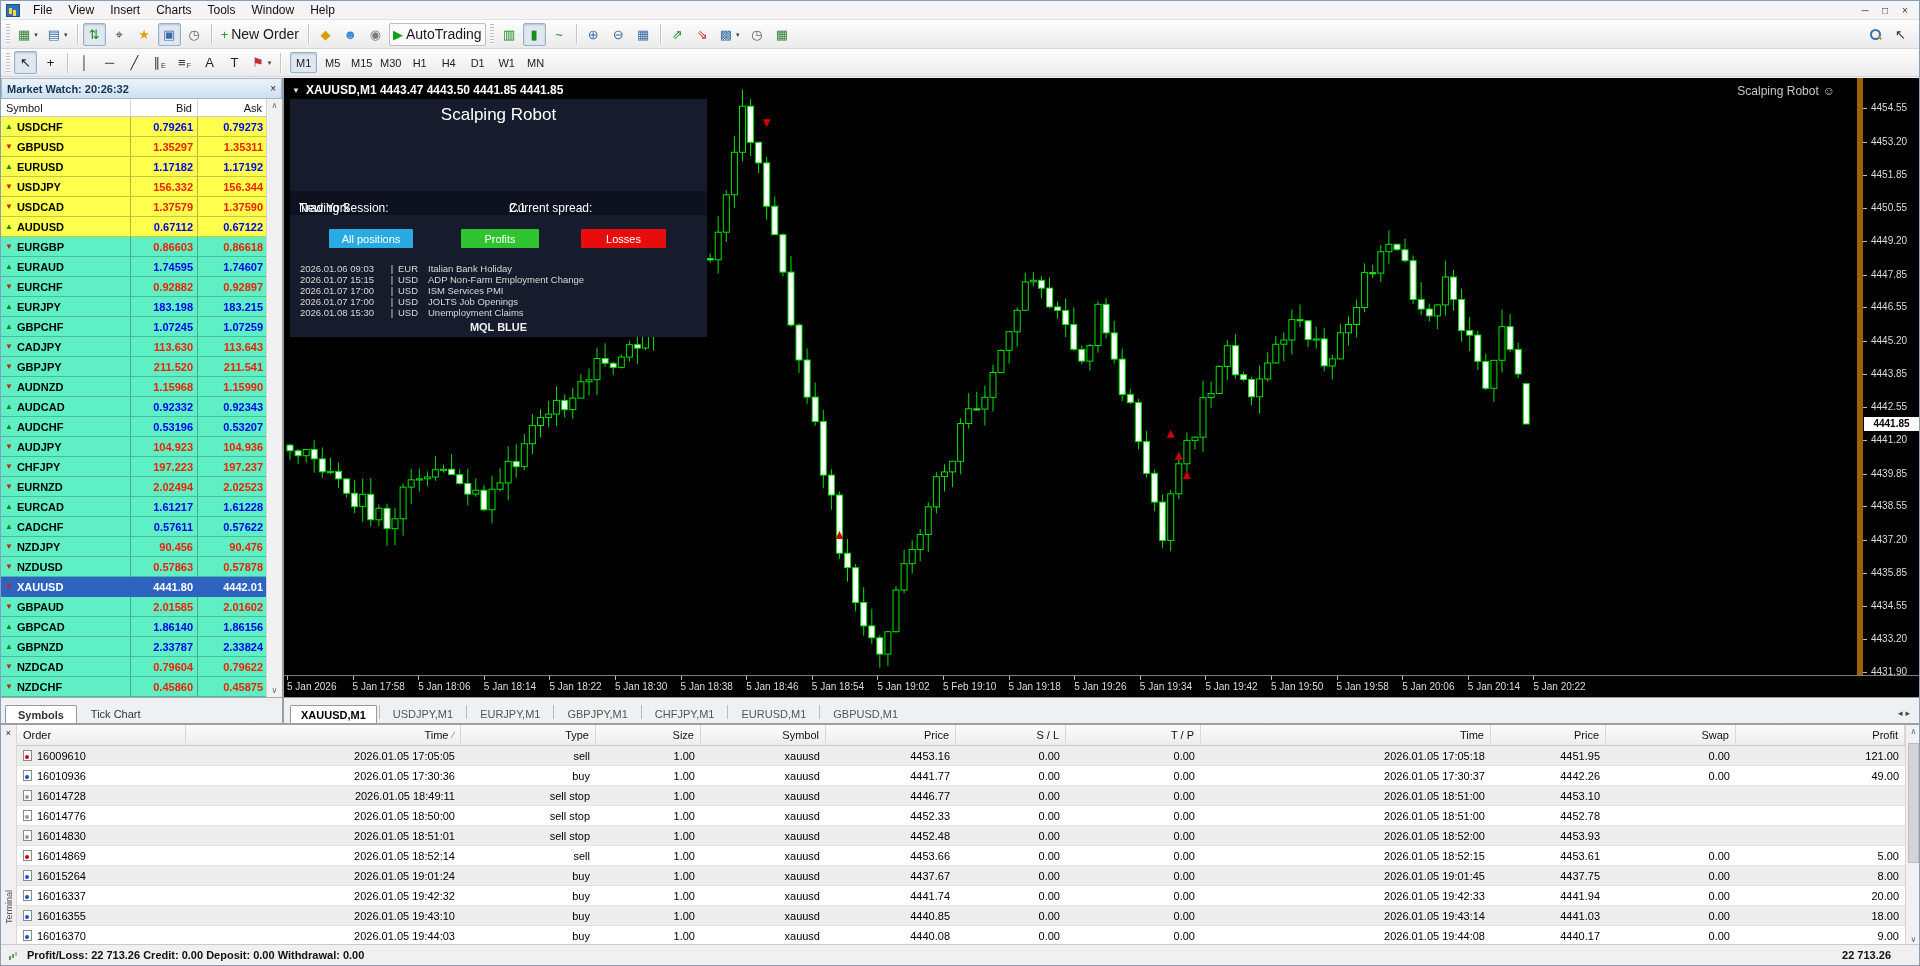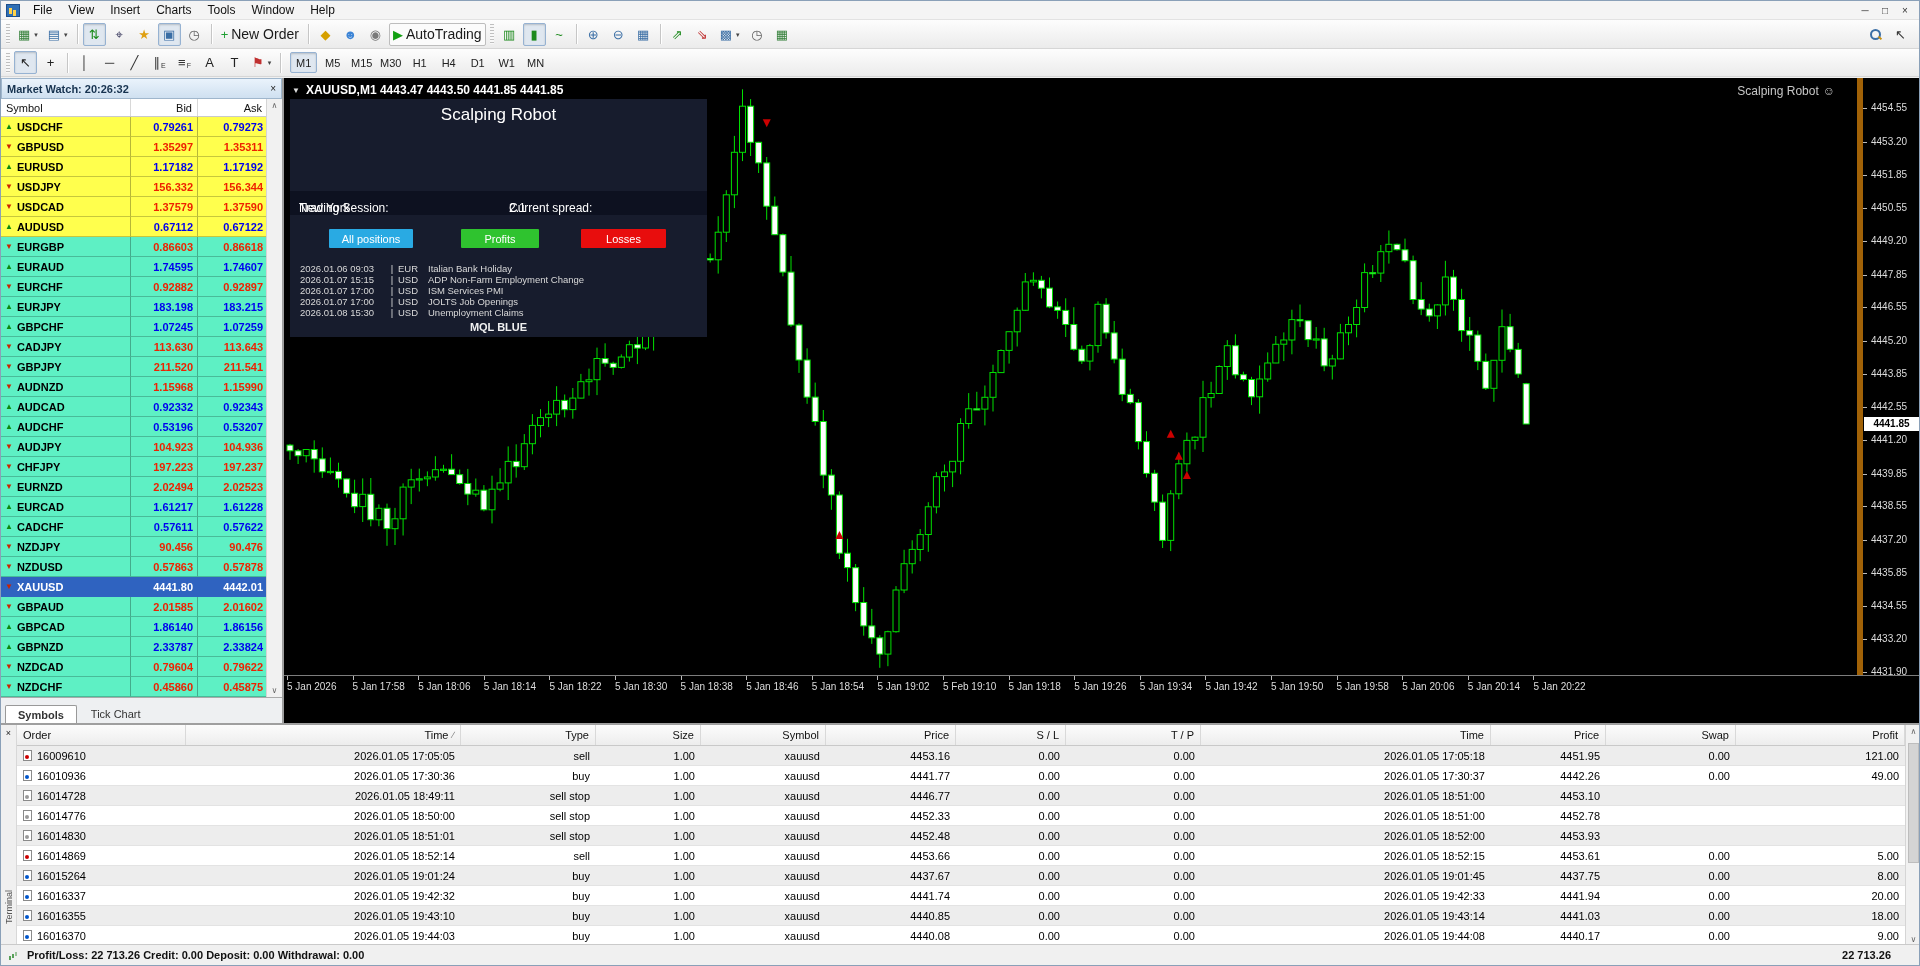--- a/index.html
+++ b/index.html
@@ -997,20 +997,36 @@
           <div class="ttick" style="left: 1052.6px;"></div>
           <div class="tlabel" style="left: 1052.6px;">5 Jan 19:58</div>
           <div class="ttick" style="left: 1118.2px;"></div>
           <div class="tlabel" style="left: 1118.2px;">5 Jan 20:06</div>
           <div class="ttick" style="left: 1183.8px;"></div>
           <div class="tlabel" style="left: 1183.8px;">5 Jan 20:14</div>
           <div class="ttick" style="left: 1249.4px;"></div>
           <div class="tlabel" style="left: 1249.4px;">5 Jan 20:22</div>
         </div>
 
+      <div class="chart-tabs" id="chart-tabs">
+          <div class="ctab active">XAUUSD,M1</div>
+          <div class="ctab-sep"></div>
+          <div class="ctab">USDJPY,M1</div>
+          <div class="ctab-sep"></div>
+          <div class="ctab">EURJPY,M1</div>
+          <div class="ctab-sep"></div>
+          <div class="ctab">GBPJPY,M1</div>
+          <div class="ctab-sep"></div>
+          <div class="ctab">CHFJPY,M1</div>
+          <div class="ctab-sep"></div>
+          <div class="ctab">EURUSD,M1</div>
+          <div class="ctab-sep"></div>
+          <div class="ctab">GBPUSD,M1</div>
+          <div class="ctab-arrows">◂▸</div>
+        </div>
     </div>
   </div>
 
   <div class="terminal">
     <div class="t-side">
       <div class="t-close">×</div>
       <div class="t-vlabel">Terminal</div>
     </div>
     <div class="t-head" id="t-head" style="grid-template-columns: 169px 275px 135px 105px 125px 130px 110px 135px 290px 115px 130px 169px;">
         <div class="l">

